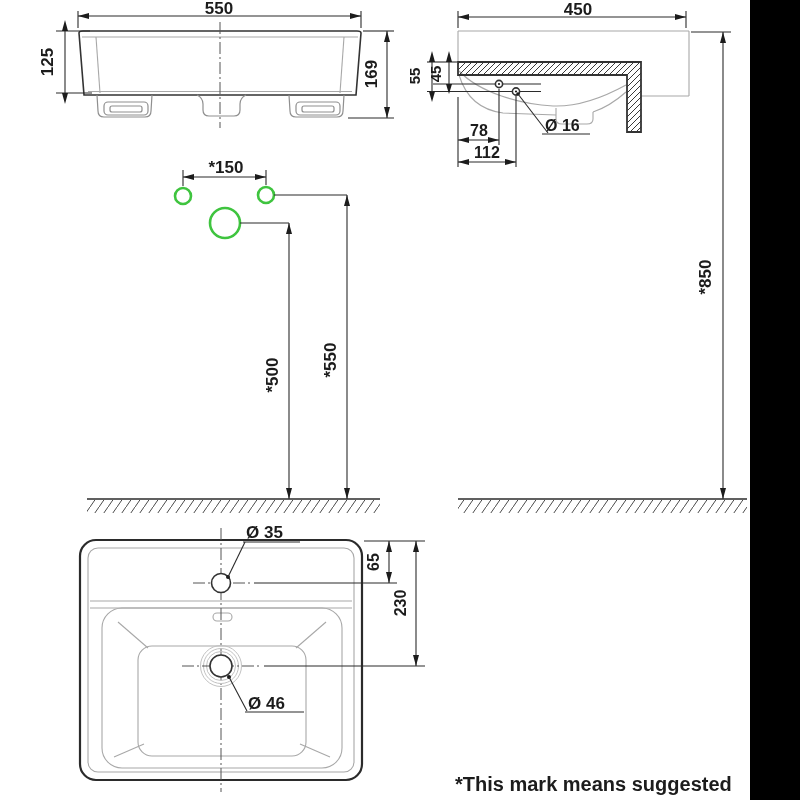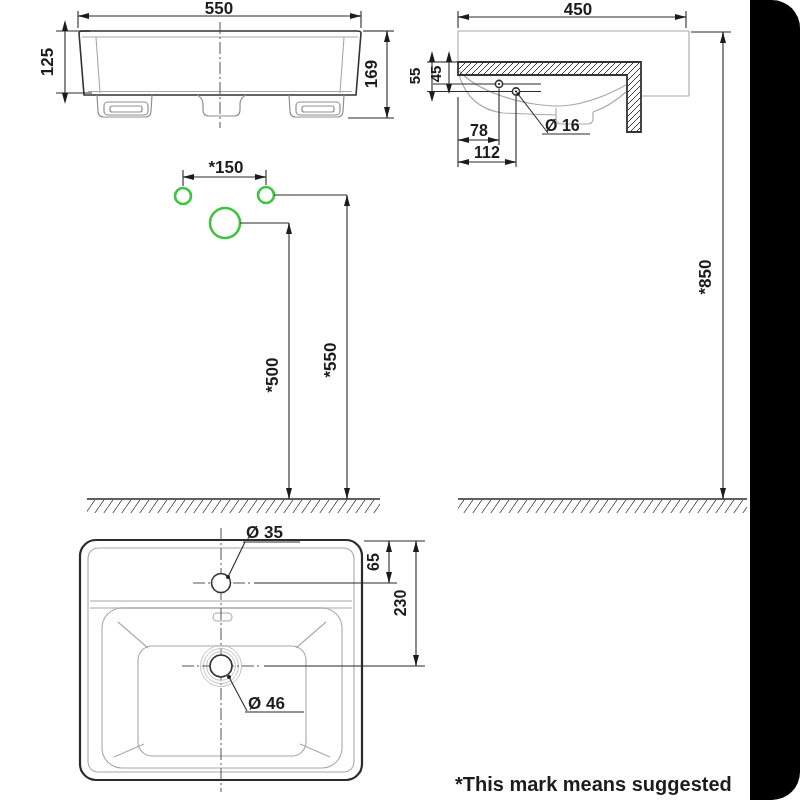--- a/index.html
+++ b/index.html
@@ -1,16 +1,16 @@
 <!DOCTYPE html>
 <html><head>
 <meta charset="utf-8">
 <style>
   html, body { margin: 0; padding: 0; background: #ffffff; }
-  .stage { position: relative; width: 800px; height: 800px; background: #ffffff; overflow: hidden; border-radius: 28px; }
+  .stage { position: relative; width: 800px; height: 800px; background: #ffffff; overflow: hidden; }
   svg { display: block; }
   text {
     font-family: "Liberation Sans", sans-serif;
     font-weight: bold;
     fill: #1c1c1c;
   }
   .t20 { font-size: 20px; }
   .t17 { font-size: 17px; }
   .t16 { font-size: 16px; }
   .t15 { font-size: 15px; }

